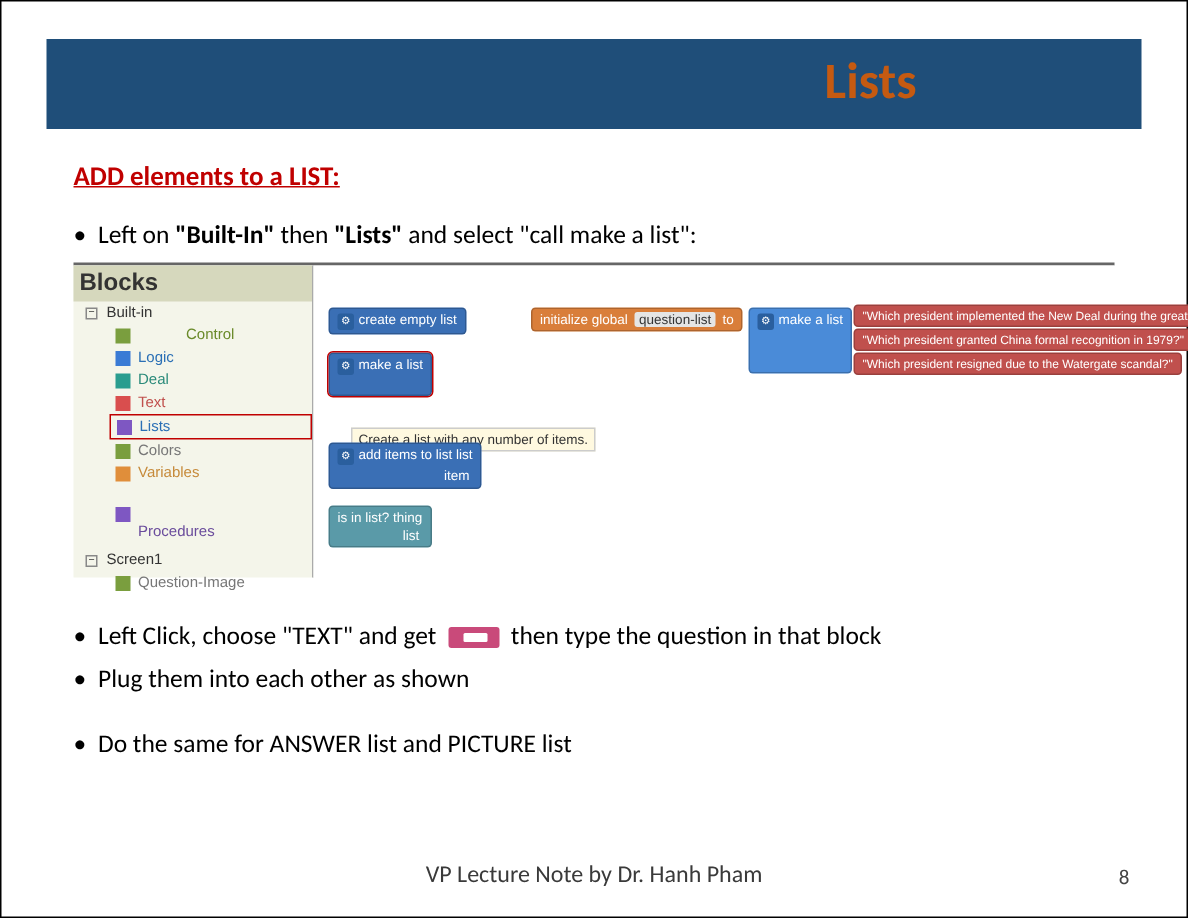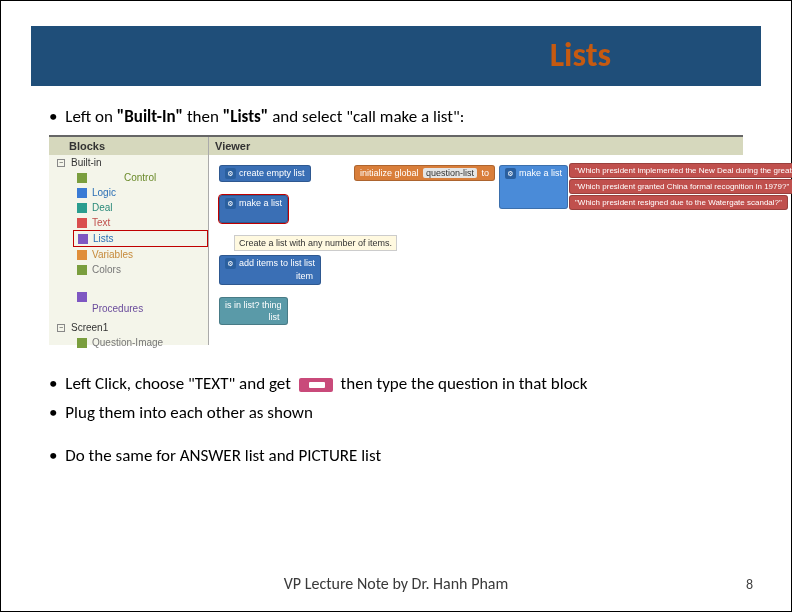--- a/index.html
+++ b/index.html
@@ -62,22 +62,22 @@
     font-family: Arial, sans-serif;
   }
   .blocks-panel {
     width: 160px;
     background: #f4f5ea;
     border-right: 1px solid #aaa;
     font-size: 10px;
   }
   .panel-title {
     background: #d6d8bd;
-    padding: 3px 20px;
-    font-size: 11px;
+    padding: 3px 4px;
+    font-size: 16px;
     font-weight: bold;
     color: #333;
   }
   .tree-item {
     display: flex;
     align-items: center;
     padding: 2px 4px 2px 8px;
   }
   .tree-box {
     width: 8px;
@@ -199,20 +199,21 @@
 <body>
 
 <div class="slide">
 
   <div class="header-bar">
     <div class="header-title">Lists</div>
   </div>
 
   <div class="content">
 
+    <div class="section-head">ADD elements to a LIST:</div>
 
     <div class="bullet-row">
       <span>Left on </span><span class="bold">"Built-In"</span><span> then </span><span class="bold">"Lists"</span><span> and select "call make a list":</span>
     </div>
 
     <div class="app-area">
       <div class="blocks-panel">
         <div class="panel-title">Blocks</div>
         <div class="tree-item">
           <span class="tree-box">−</span>
@@ -232,52 +233,51 @@
           </div>
         <div class="sub-item">
             <span class="color-sq sq-red"></span>
             <span class="sub-label-red">Text</span>
           </div>
         <div class="sub-item" style="border:1px solid #c00000; margin-left:24px; padding-left:4px">
             <span class="color-sq sq-purple"></span>
             <span class="sub-label-blue">Lists</span>
           </div>
         <div class="sub-item">
+            <span class="color-sq sq-green"></span>
+            <span class="sub-label-grey">Colors</span>
+          </div>
+        <div class="sub-item">
             <span class="color-sq sq-orange"></span>
             <span class="sub-label-orange">Variables</span>
-          </div>
-        <div class="sub-item">
-            <span class="color-sq sq-green"></span>
-            <span class="sub-label-grey">Colors</span>
           </div>
         <div class="sub-item">
             <span class="color-sq sq-purple"></span>
             <span class="sub-label-purple">Procedures</span>
           </div>
         <div class="tree-item" style="margin-top:4px">
           <span class="tree-box">−</span>
           <span class="tree-label">Screen1</span>
         </div>
         <div class="sub-item">
             <span class="color-sq sq-green"></span>
             <span class="sub-label-grey">Question-Image</span>
           </div>
       </div>
 
       <div class="viewer-panel">
-        <div class="viewer-title">Viewer</div>
 
         <div class="block block-blue" style="top:28px; left:10px">
           <span class="bullet-blue">⚙</span><span>create empty list</span>
         </div>
 
         <div class="block block-blue" style="top:58px; left:10px; padding-bottom:14px; outline:1px solid #c00000">
           <span class="bullet-blue">⚙</span><span>make a list</span>
         </div>
-        <div class="tooltip-box" style="top:98px; left:25px">Create a list with any number of items.</div>
+        <div class="tooltip-box" style="top:108px; left:25px">Create a list with any number of items.</div>
 
         <div class="block block-blue" style="top:118px; left:10px; padding-bottom:4px">
           <span class="bullet-blue">⚙</span><span>add items to list   list</span>
           <div style="text-align:right; padding-right:2px; padding-top:2px">item</div>
         </div>
 
         <div class="block block-teal" style="top:160px; left:10px">
           <span>is in list?   thing</span>
           <div style="text-align:right; padding-right:2px; padding-top:2px">list</div>
         </div>

